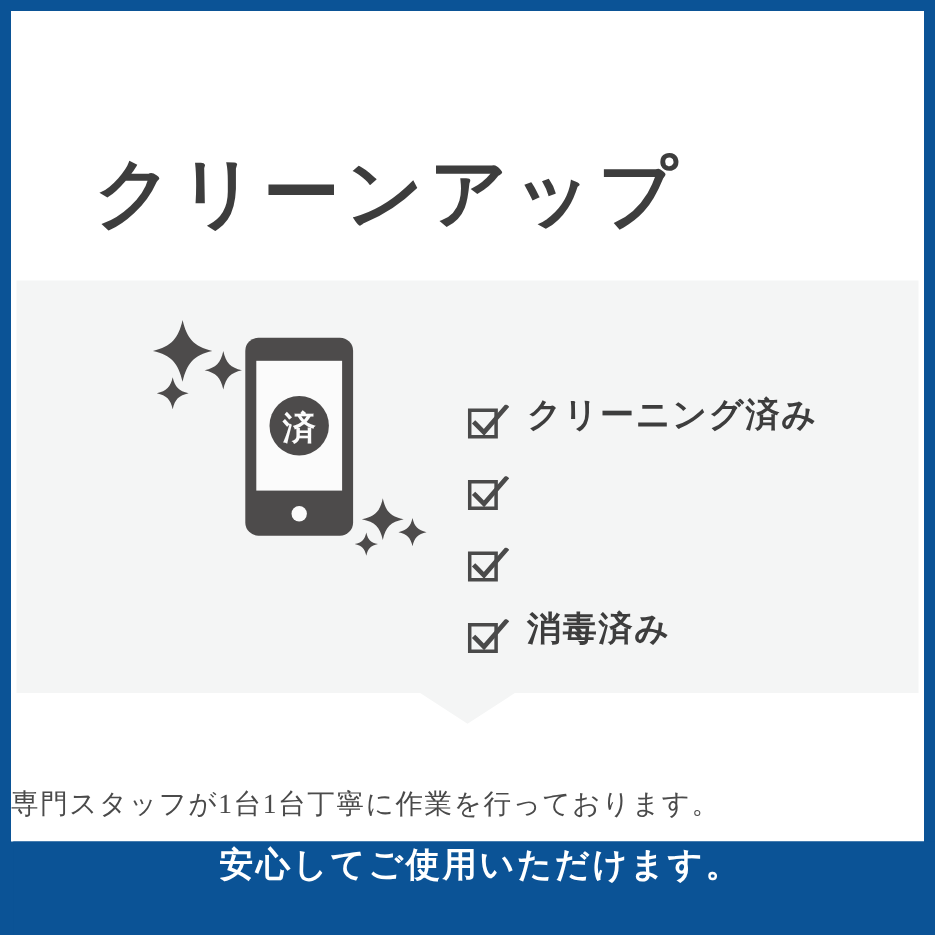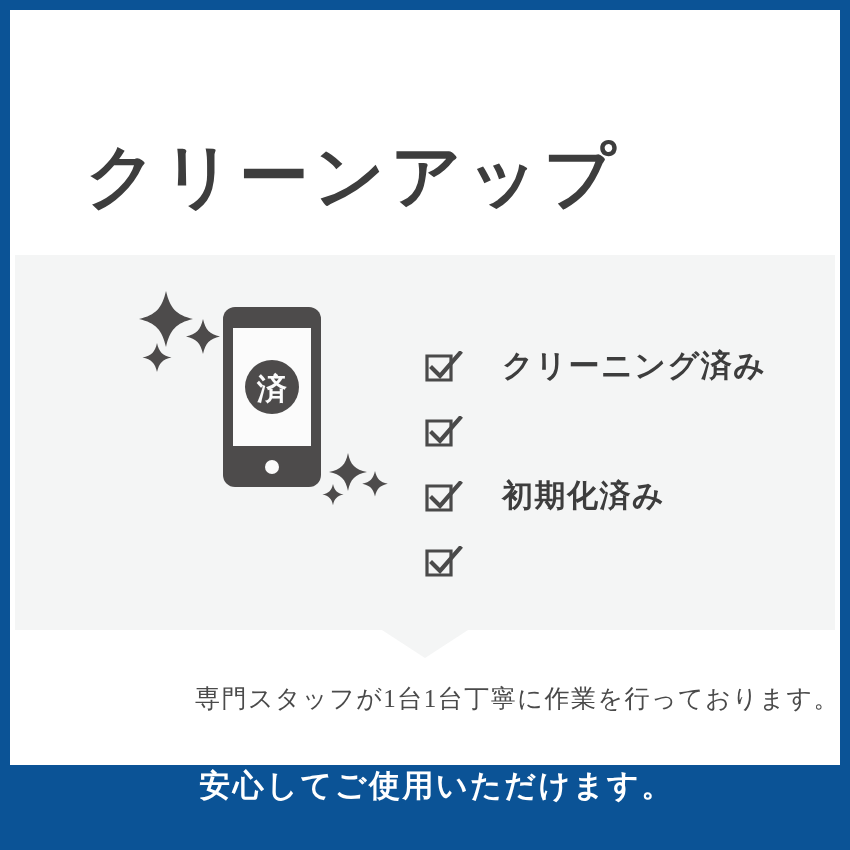--- a/index.html
+++ b/index.html
@@ -109,23 +109,22 @@
 
   
   .checklist {
     position: absolute;
     left: 410px;
     top: 78px;
     width: 380px;
   }
   .check-item {
     display: flex;
-    align-items: center;
+    align-items: flex-end;
     height: 65px;
-    gap: 23px;
   }
   .check-box {
     width: 30px;
     height: 30px;
     flex: 0 0 30px;
     margin-right: 24px;
     position: relative;
   }
   .check-box svg { display: block; }
   .check-label {
@@ -134,23 +133,23 @@
     font-size: 31px;
     font-weight: 700;
     letter-spacing: 1.5px;
     white-space: nowrap;
   }
 
   
   .caption {
     position: absolute;
     left: 0;
-    top: 672px;
+    top: 704px;
     width: 830px;
-    text-align: right;
+    text-align: left;
     color: #4a4a4a;
     font-family: "Liberation Serif", "DejaVu Serif", serif;
     font-size: 25px;
     letter-spacing: 1.5px;
     white-space: nowrap;
   }
 
   
   .bottom-bar {
     position: absolute;
@@ -233,30 +232,30 @@
           </span>
         </div>
 
         <div class="check-item">
           <span class="check-box">
             <svg width="38" height="34" viewBox="0 0 38 34" xmlns="http://www.w3.org/2000/svg">
               <path d="M2 5 H26 V29 H2 Z" fill="none" stroke="#4a4a4a" stroke-width="3.2"></path>
               <path d="M7 17 L15 25 L35 2" fill="none" stroke="#4a4a4a" stroke-width="4.2" stroke-linecap="square" stroke-linejoin="miter"></path>
             </svg>
           </span>
-          <span class="check-label">初期化済み</span>
-        </div>
-
-        <div class="check-item">
-          <span class="check-box">
-            <svg width="38" height="34" viewBox="0 0 38 34" xmlns="http://www.w3.org/2000/svg">
-              <path d="M2 5 H26 V29 H2 Z" fill="none" stroke="#4a4a4a" stroke-width="3.2"></path>
-              <path d="M7 17 L15 25 L35 2" fill="none" stroke="#4a4a4a" stroke-width="4.2" stroke-linecap="square" stroke-linejoin="miter"></path>
-            </svg>
-          </span>
+        </div>
+
+        <div class="check-item">
+          <span class="check-box">
+            <svg width="38" height="34" viewBox="0 0 38 34" xmlns="http://www.w3.org/2000/svg">
+              <path d="M2 5 H26 V29 H2 Z" fill="none" stroke="#4a4a4a" stroke-width="3.2"></path>
+              <path d="M7 17 L15 25 L35 2" fill="none" stroke="#4a4a4a" stroke-width="4.2" stroke-linecap="square" stroke-linejoin="miter"></path>
+            </svg>
+          </span>
+          <span class="check-label">消毒済み</span>
         </div>
 
       </div>
     </div>
 
     <div class="caption">専門スタッフが1台1台丁寧に作業を行っております。</div>
 
   </div>
 
   <div class="bottom-bar">

